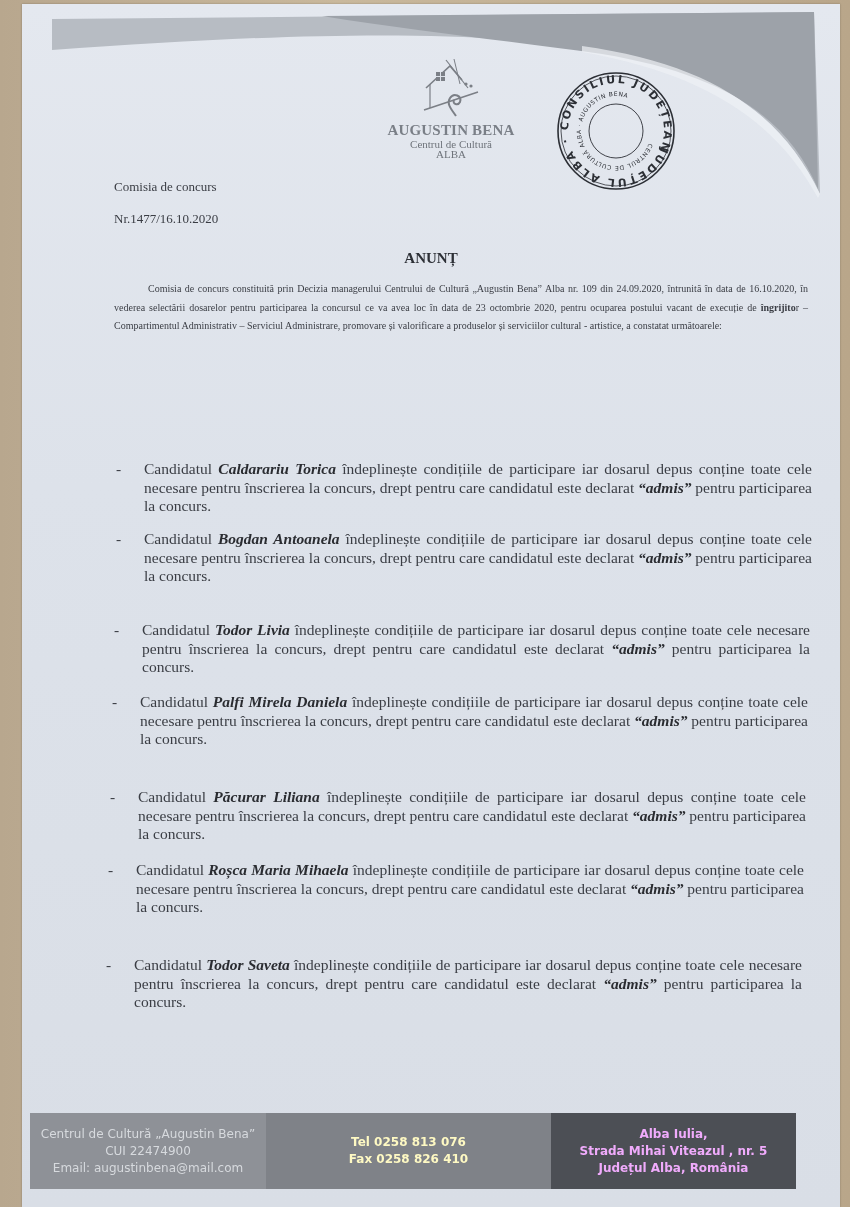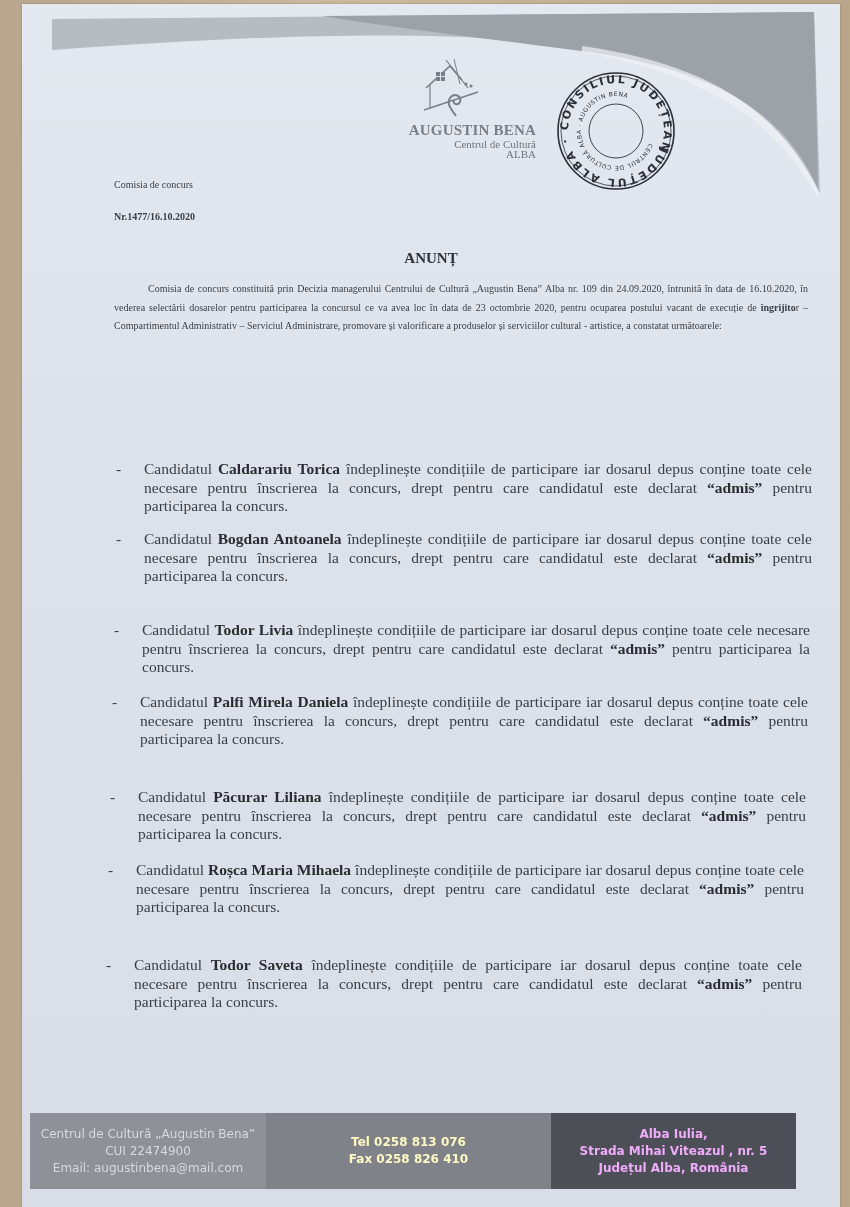--- a/index.html
+++ b/index.html
@@ -8,36 +8,36 @@
     background: linear-gradient(90deg, #b8a78e 0%, #c9b89c 40%, #b9a68a 100%);
     font-family: "Liberation Serif", serif;
   }
   .paper {
     position: absolute; left: 22px; top: 4px; width: 818px; height: 1203px;
     background: linear-gradient(180deg, #e4e8ef 0%, #dde2ea 40%, #d9dee6 100%);
     box-shadow: 0 0 2px rgba(0,0,0,0.25);
   }
   .swoosh { position: absolute; left: 0; top: 0; width: 818px; height: 200px; }
   .logo {
-    position: absolute; left: 344px; top: 54px; width: 170px; text-align: right; color: #7b7f86;
+    position: absolute; left: 344px; top: 54px; width: 170px; text-align: center; color: #7b7f86;
   }
   .logo svg { display: block; margin: 0 auto; }
   .logo-title { font-family: "Liberation Serif", serif; font-weight: bold; font-size: 15px; letter-spacing: 0.2px; color: #7a7f87; margin-top: 2px; }
   .logo-sub { font-size: 11px; color: #6e737a; line-height: 10px; }
   .stamp { position: absolute; left: 533px; top: 66px; width: 122px; height: 122px; }
-  .text { color: #3a3d44; font-size: 10px; }
+  .text { color: #3a3d44; font-size: 13px; }
   .header-line { position: absolute; left: 92px; }
   .title { position: absolute; left: 0; width: 818px; top: 246px; text-align: center; font-weight: bold; font-size: 15px; color: #2d3036; }
   .intro {
     position: absolute; left: 92px; top: 276px; width: 694px;
     line-height: 18.5px; text-align: justify; text-indent: 34px; color: #3a3d44; font-size: 10px;
   }
   .item { position: absolute; width: 668px; line-height: 18.5px; text-align: justify; color: #3a3d44; font-size: 15.5px; }
   .item .dash { position: absolute; left: -28px; top: 0; }
-  .item b { color: #2a2c31; }
+  .item b { color: #2a2c31; font-style: italic; }
   .footer { position: absolute; left: 8px; top: 1109px; width: 810px; height: 76px; display: flex; }
   .fcol { display: flex; flex-direction: column; justify-content: center; align-items: center; text-align: center;
     font-family: "DejaVu Sans", sans-serif; font-size: 12px; line-height: 17px; font-weight: bold; }
   .f1 { width: 236px; background: #8e9197; color: #d7dade; font-weight: normal; }
   .f2 { width: 285px; background: #7f8288; color: #fef9c3; }
   .f3 { width: 245px; background: #4c4f55; color: #f0abfc; }
 </style>
 </head>
 <body>
 
@@ -79,21 +79,21 @@
       <text font-family="DejaVu Sans, sans-serif" font-size="11" font-weight="bold" fill="#2c2f35" letter-spacing="2.2">
         <textPath href="#outerArc">JUDEȚUL ALBA · CONSILIUL JUDEȚEAN</textPath>
       </text>
       <text font-family="DejaVu Sans, sans-serif" font-size="6" fill="#2c2f35" letter-spacing="0.6">
         <textPath href="#innerArc">CENTRUL DE CULTURĂ ALBA · AUGUSTIN BENA</textPath>
       </text>
     </g>
   </svg>
 
   <div class="text header-line" style="top:175px;">Comisia de concurs</div>
-  <div class="text header-line" style="top:207px;font-weight:bold;">Nr.1477/16.10.2020</div>
+  <div class="text header-line" style="top:207px;">Nr.1477/16.10.2020</div>
 
   <div class="title">ANUNȚ</div>
 
   <div class="intro"><span>Comisia de concurs constituită prin Decizia managerului Centrului de Cultură „Augustin Bena” Alba nr. 109 din 24.09.2020, întrunită în data de 16.10.2020, în vederea selectării dosarelor pentru participarea la concursul ce va avea loc în data de 23 octombrie 2020, pentru ocuparea postului vacant de execuție de </span><b>îngrijito</b><span>r – Compartimentul Administrativ – Serviciul Administrare, promovare și valorificare a produselor și serviciilor cultural - artistice, a constatat următoarele:</span></div>
 
   <div class="item" style="left:122px; top:456px;">
     <span class="dash">-</span>
     <span>Candidatul </span><b>Caldarariu Torica</b><span> îndeplinește condițiile de participare iar dosarul depus conține toate cele necesare pentru înscrierea la concurs, drept pentru care candidatul este declarat </span><b>“admis”</b><span> pentru participarea la concurs.</span>
   </div>
   <div class="item" style="left:122px; top:526px;">

